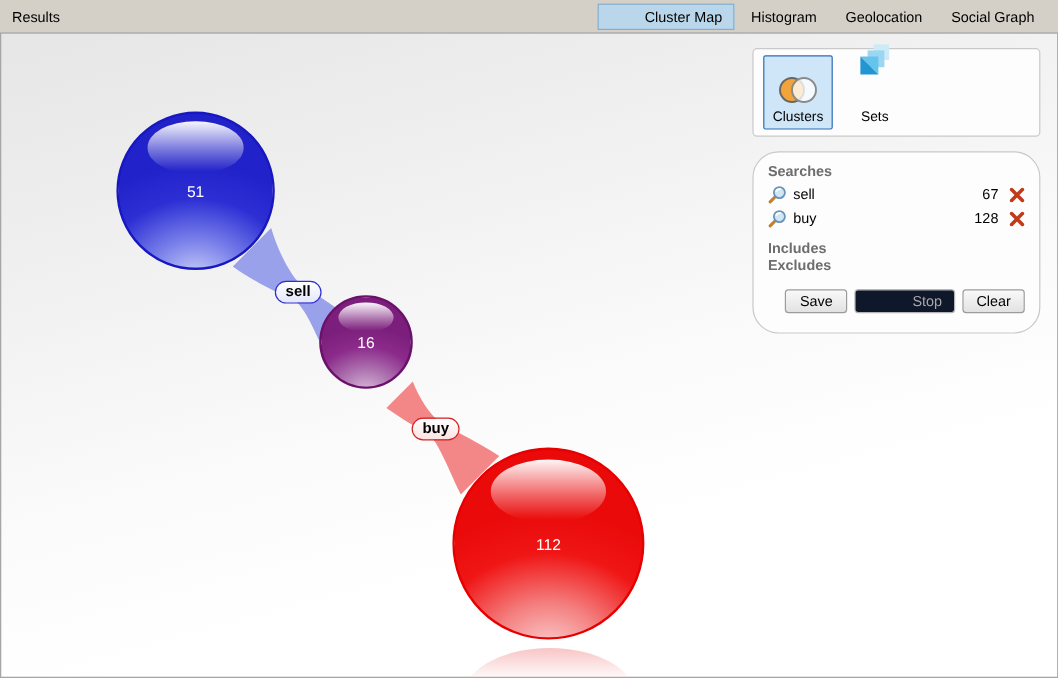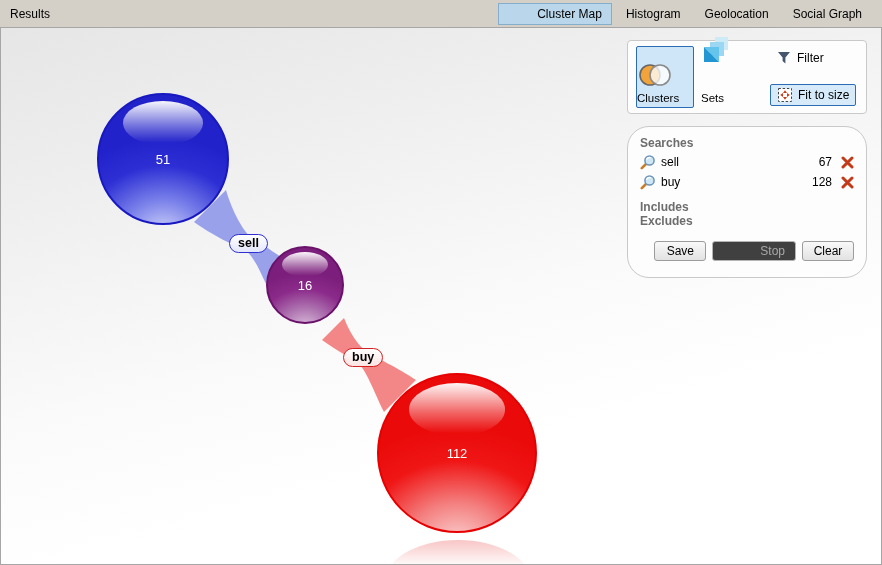--- a/index.html
+++ b/index.html
@@ -46,40 +46,40 @@
   .pill { position:absolute; font-size:12.5px; font-weight:bold; color:#000;
     padding:1px 8px 2px 8px; border-radius:10px; line-height:14px; }
   .pill-sell { left:228px; top:206px; border:1.5px solid #2f2fd0;
     background:linear-gradient(to bottom,#ffffff,#e4e7fb); }
   .pill-buy { left:342px; top:320px; border:1.5px solid #d42020;
     background:linear-gradient(to bottom,#ffffff,#fbe3e3); }
 
   
   .panel { position:absolute; background:#fdfdfd; border:1px solid #c9c9c9; border-radius:4px; }
   .panel-tools { left:626px; top:12px; width:240px; height:74px; padding:5px 8px; display:flex; }
-  .tool-big { width:58px; height:62px; display:flex; flex-direction:column; 
+  .tool-big { width:58px; height:62px; display:flex; flex-direction:column; align-items:center;
     justify-content:flex-end; gap:4px; padding-bottom:3px; border:1px solid transparent; border-radius:2px; font-size:11.5px; }
   .tool-big.selected { border:1px solid #2a6db5; background:#cfe6f8; }
   .tool-big + .tool-big { margin-left:6px;gap:28px; }
   .tool-col { margin-left:12px; display:flex; flex-direction:column; justify-content:space-between; padding:2px 0; }
   .tool-small { display:flex; align-items:center; gap:5px; font-size:12px; padding:2px 6px; border:1px solid transparent; border-radius:2px; }
   .tool-small.selected { border:1px solid #2a6db5; background:#d6eaf9; }
 
   .panel-search { left:626px; top:98px; width:240px; height:152px; padding:9px 12px;border-radius:22px; }
   .group-header { font-size:12px; font-weight:bold; color:#6d6d6d; }
   .search-row { display:flex; align-items:center; margin-top:4px; font-size:12px; color:#000; }
   .search-row .term { margin-left:5px; }
   .search-row .count { margin-left:auto; }
   .search-row .del { margin-left:9px; display:flex; }
   .hdr-includes { margin-top:10px; }
   .hdr-excludes { }
   .btn-row { display:flex; justify-content:flex-end; gap:6px; margin-top:13px; }
   .btn { min-width:52px; padding:2px 10px; text-align:center; font-size:12px; color:#000;
     background:linear-gradient(to bottom,#f9f9f9,#e2e2e2); border:1px solid #9c9c9c; border-radius:3px; }
-  .btn.disabled { color:#a8a8a8; background:#404040; border-color:#b4b4b4;padding-left:47px; }
+  .btn.disabled { color:#a8a8a8; background:#0f172a; border-color:#b4b4b4;padding-left:47px; }
 
   .icon { display:inline-flex; }
 </style>
 </head>
 <body>
 
 <div class="app">
 
   <div class="topbar">
     <span class="topbar-title">Results</span>
@@ -132,42 +132,20 @@
         <span class="icon">
           <svg width="30" height="28" viewBox="0 0 30 28">
             <rect x="14" y="1" width="13" height="13" fill="#cdeaf7"></rect>
             <rect x="9" y="6" width="14" height="14" fill="#9bd7f2"></rect>
             <polygon points="3,11 18,11 18,26" fill="#64c4ec"></polygon>
             <polygon points="3,11 18,26 3,26" fill="#2196d3"></polygon>
           </svg>
         </span>
         <span>Sets</span>
       </div>
-      <div class="tool-col">
-        <div class="tool-small">
-          <span class="icon">
-            <svg width="15" height="14" viewBox="0 0 15 14">
-              <path d="M1 1 h12 l-4.6 5.6 v6 l-2.8 -2.6 v-3.4 z" fill="#44536e"></path>
-            </svg>
-          </span>
-          <span>Filter</span>
-        </div>
-        <div class="tool-small selected">
-          <span class="icon">
-            <svg width="16" height="16" viewBox="0 0 16 16">
-              <rect x="1.5" y="1.5" width="13" height="13" fill="#fff" stroke="#444" stroke-width="1" stroke-dasharray="2.4,1.8"></rect>
-              <polygon points="8,3.2 6,6 10,6" fill="#cc3a1a"></polygon>
-              <polygon points="8,12.8 6,10 10,10" fill="#cc3a1a"></polygon>
-              <polygon points="3.2,8 6,6 6,10" fill="#cc3a1a"></polygon>
-              <polygon points="12.8,8 10,6 10,10" fill="#cc3a1a"></polygon>
-            </svg>
-          </span>
-          <span>Fit to size</span>
-        </div>
-      </div>
     </div>
 
     <div class="panel panel-search">
       <div class="group-header">Searches</div>
 
       <div class="search-row">
         <span class="icon">
           <svg width="16" height="16" viewBox="0 0 16 16">
             <line x1="5.5" y1="10.5" x2="1.8" y2="14.2" stroke="#c77f2a" stroke-width="2.6" stroke-linecap="round"></line>
             <circle cx="9.5" cy="6.5" r="4.6" fill="#cfe6f5" stroke="#6a93b8" stroke-width="1.5"></circle>

